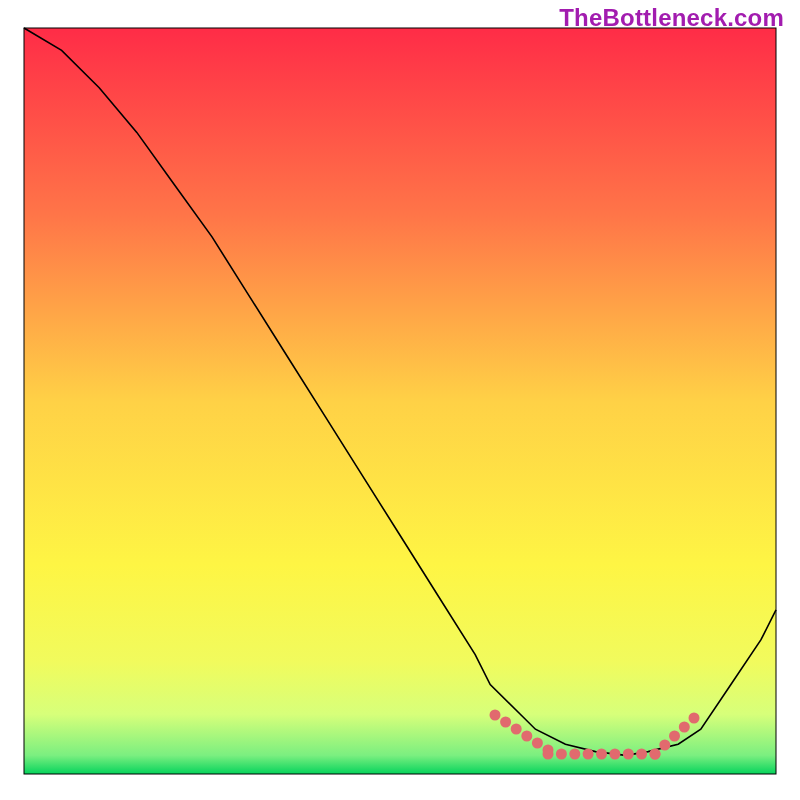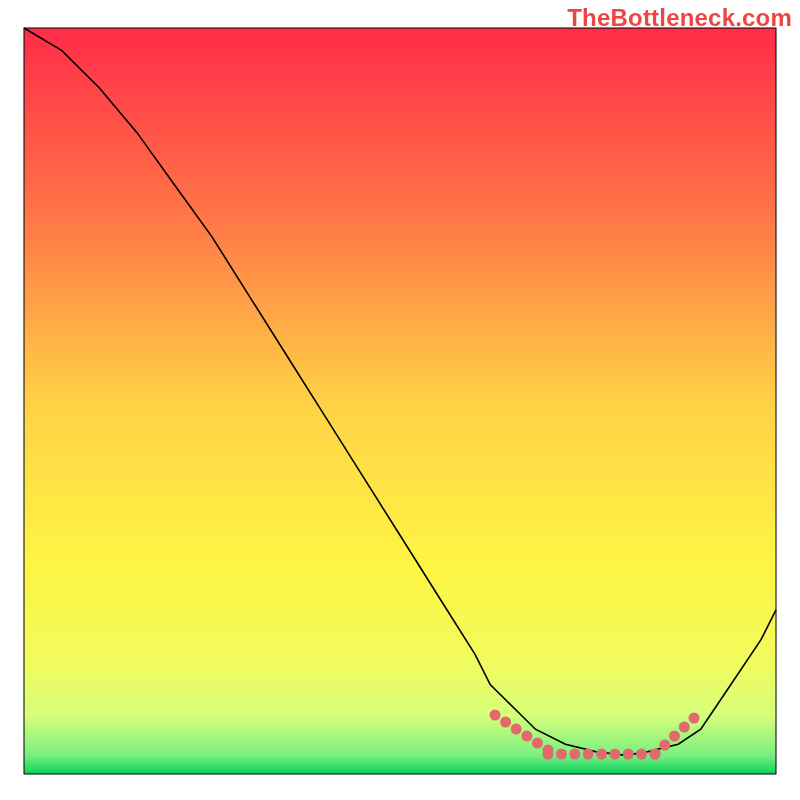--- a/index.html
+++ b/index.html
@@ -12,22 +12,22 @@
   }
   .chart-container {
     position: relative;
     width: 800px;
     height: 800px;
     background: #ffffff;
   }
   .watermark {
     position: absolute;
     top: 4px;
-    right: 8px;
-    color: #ef4444;
+    right: 16px;
+    color: #a21caf;
     font-weight: 600;
     font-size: 24px;
     letter-spacing: 0.2px;
     z-index: 5;
     text-align: right;
   }
   svg.plot {
     display: block;
     width: 800px;
     height: 800px;

